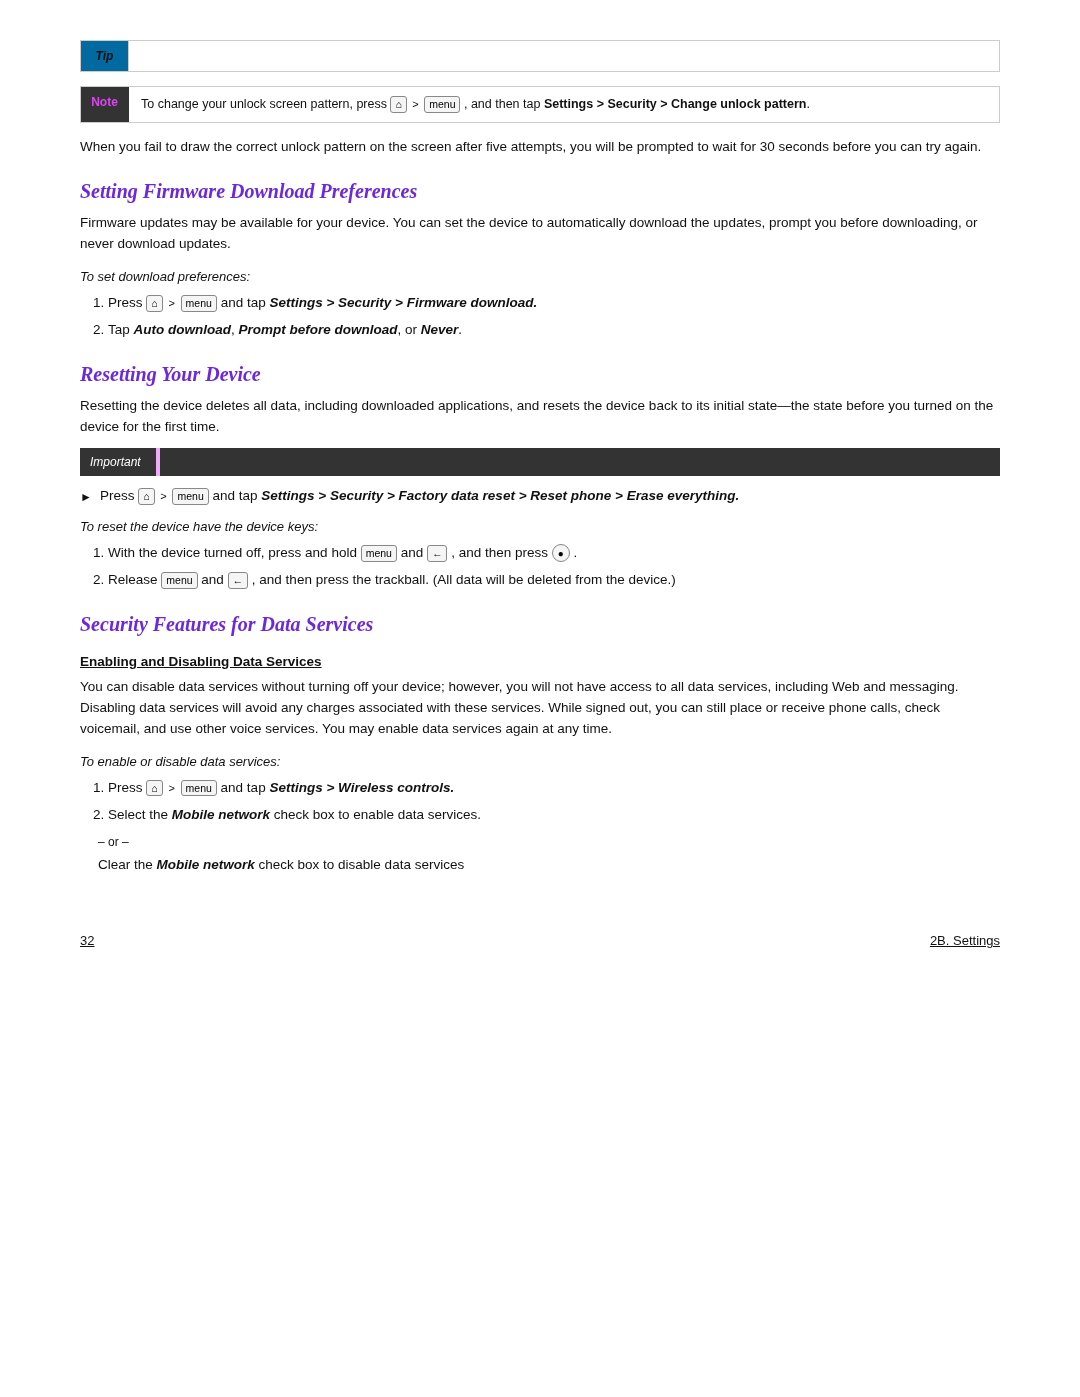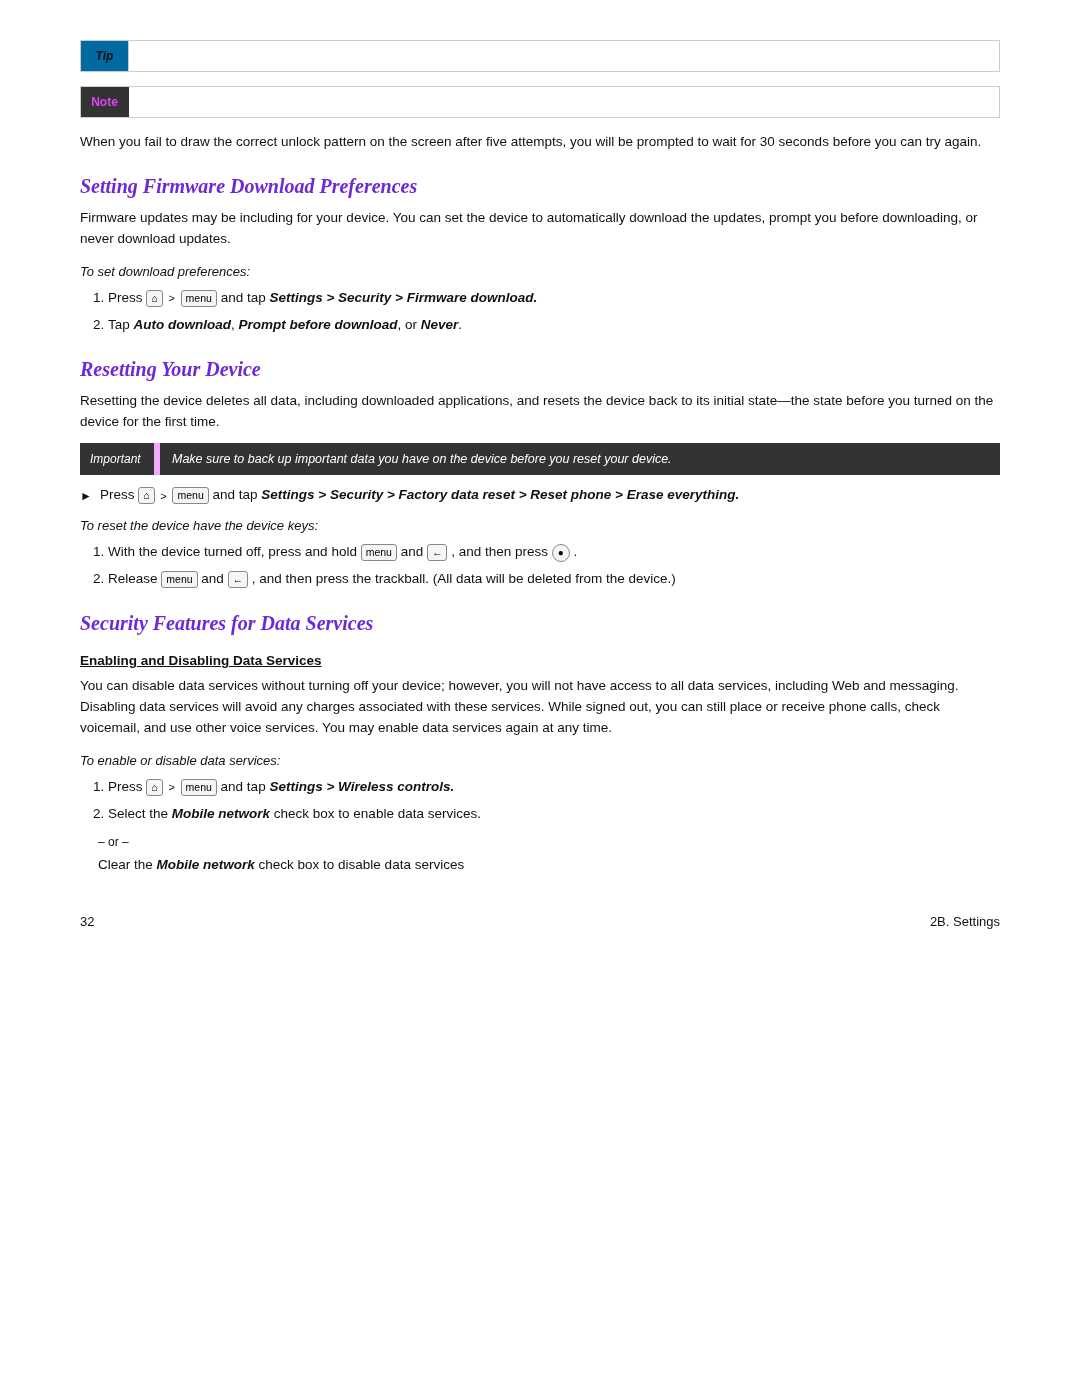--- a/index.html
+++ b/index.html
@@ -57,21 +57,21 @@
       margin: 10px 0 12px 0;
     }
     .important-label {
       font-style: italic;
       font-size: 12px;
       min-width: 80px;
       padding: 7px 10px;
       display: flex;
       align-items: center;
       justify-content: flex-start;
-      border-right: 6px solid #f0abfc;
+      border-right: 4px solid #f0abfc;
     }
     .important-content {
       padding: 7px 12px;
       font-size: 12.5px;
       line-height: 1.5;
       font-style: italic;
     }
 
     .section-heading {
       font-family: Georgia, 'Times New Roman', serif;
@@ -154,69 +154,78 @@
     }
 
     .or-line {
       margin: 6px 0 6px 18px;
       font-size: 12px;
     }
 
     .footer {
       display: flex;
       justify-content: space-between;
-      margin-top: 38px;
+      margin-top: 57px;
       font-size: 13px;
       border-top: none;
+      text-decoration: underline;
     }
 
     b, strong { font-weight: bold; }
     i, em { font-style: italic; }
 
     .bold-italic { font-weight: bold; font-style: italic; }
   </style>
 </head>
 <body>
 
 <div class="tip-box">
   <div class="tip-label">Tip</div>
   <div class="tip-content">
   </div>
 </div>
 
 <div class="tip-box">
   <div class="note-label">Note</div>
+  <div class="tip-content">
+    <p>
+      To change your unlock screen pattern, press
+      <span class="kbd">⌂</span>
+      <span class="arrow-icon">&gt;</span>
+      <span class="kbd">menu</span>
+      , and then tap <strong>Settings &gt; Security &gt; Change unlock pattern</strong>.
+    </p>
+  </div>
 </div>
 
 <p>When you fail to draw the correct unlock pattern on the screen after five attempts, you will be prompted to wait for 30 seconds before you can try again.</p>
 
 <h2 class="section-heading">Setting Firmware Download Preferences</h2>
 
-<p>Firmware updates may be including for your device. You can set the device to automatically download the updates, prompt you before downloading, or never download updates.</p>
+<p>Firmware updates may be available for your device. You can set the device to automatically download the updates, prompt you before downloading, or never download updates.</p>
 
 <p class="italic-instruction">To set download preferences:</p>
 
 <ol>
   <li>
     <span>Press</span>
     <span class="kbd">⌂</span>
     <span class="arrow-icon">&gt;</span>
     <span class="kbd">menu</span>
     <span> and tap </span><span class="bold-italic">Settings &gt; Security &gt; Firmware download.</span>
   </li>
   <li>Tap <em><strong>Auto download</strong></em>, <em><strong>Prompt before download</strong></em>, or <em><strong>Never</strong></em>.</li>
 </ol>
 
 <h2 class="section-heading">Resetting Your Device</h2>
 
 <p>Resetting the device deletes all data, including downloaded applications, and resets the device back to its initial state—the state before you turned on the device for the first time.</p>
 
 <div class="important-box">
   <div class="important-label">Important</div>
-  <div class="important-content">Make sure to back up important data you have on the device before you reset your device.</div>
 </div>
 
 <div class="bullet-item">
   <span class="bullet-triangle">►</span>
   <span>
     Press
     <span class="kbd">⌂</span>
     <span class="arrow-icon">&gt;</span>
     <span class="kbd">menu</span>
     and tap <em><strong>Settings &gt; Security &gt; Factory data reset &gt; Reset phone &gt; Erase everything.</strong></em>

